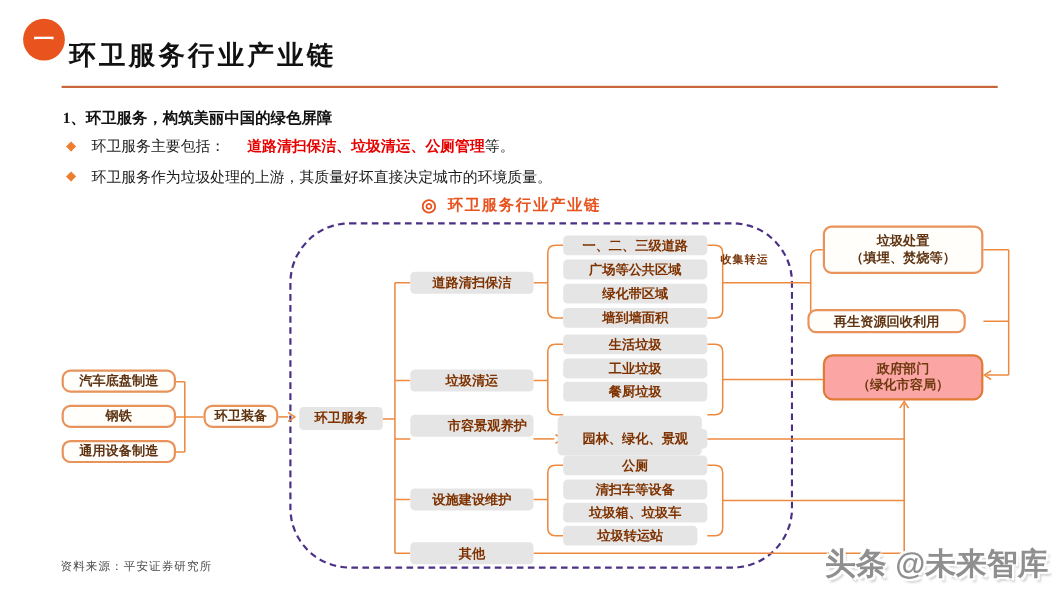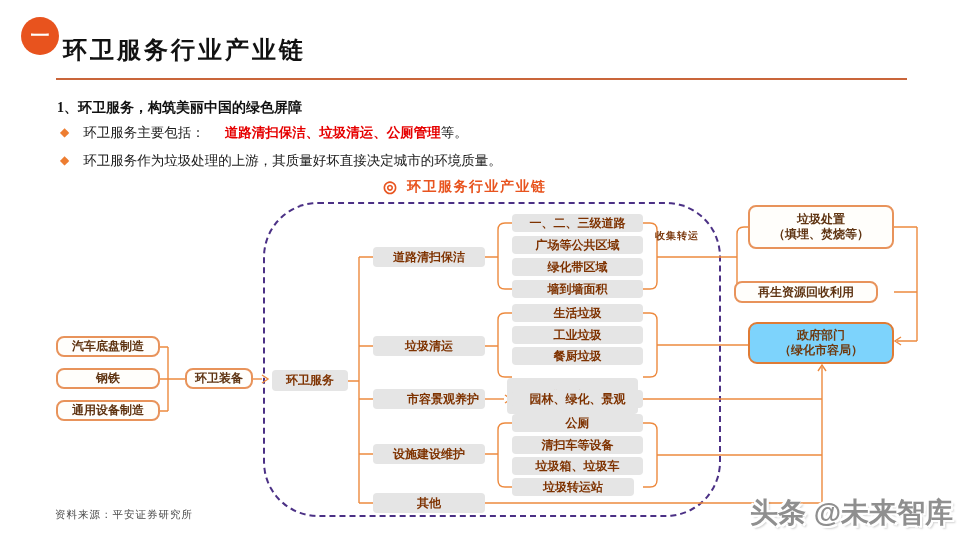--- a/index.html
+++ b/index.html
@@ -26,21 +26,21 @@
   .diag-title .txt{font-size:14px;letter-spacing:1.5px;}
   .dashed-box{left:263px;top:202px;width:458px;height:315px;border:2px dashed #4B3085;
               border-radius:55px;box-sizing:border-box;}
 
   
   .node{position:absolute;display:flex;align-items:center;justify-content:center;
         box-sizing:border-box;text-align:center;line-height:1.25;}
   .obox{background:#e5e5e5;border-radius:4px;color:#7E3200;font-weight:700;font-size:12px;}
   .wbox{background:#fffefb;border:2px solid #E8935B;border-radius:8px;color:#5F3412;
         font-weight:700;font-size:12px;}
-  .gov{background:#7dd3fc;border:2px solid #DF7B35;border-radius:9px;color:#6E3A10;
+  .gov{background:#fca5a5;border:2px solid #DF7B35;border-radius:9px;color:#6E3A10;
        font-weight:700;font-size:12px;flex-direction:column;}
   .col2{flex-direction:column;}
   .collect{left:655px;top:229px;font-size:10px;font-weight:700;color:#7B3A10;letter-spacing:1px;}
 
   
   .source{left:55px;top:508px;font-size:10.5px;color:#4a4a4a;letter-spacing:1px;}
   .watermark{left:750px;top:494px;font-size:28px;font-weight:700;color:#8f8f8f;
              font-family:"Liberation Sans",sans-serif;white-space:nowrap;
              text-shadow:-2px -2px 0 #fff,2px -2px 0 #fff,-2px 2px 0 #fff,2px 2px 0 #fff,
                          3px 3px 2px rgba(0,0,0,.18);}
@@ -95,21 +95,21 @@
 
 <div class="node wbox" style="left:56px;top:336px;width:104px;height:21px;">汽车底盘制造</div>
 <div class="node wbox" style="left:56px;top:368px;width:104px;height:21px;">钢铁</div>
 <div class="node wbox" style="left:56px;top:400px;width:104px;height:21px;">通用设备制造</div>
 <div class="node wbox" style="left:185px;top:368px;width:68px;height:21px;">环卫装备</div>
 
 <div class="node obox" style="left:272px;top:370px;width:76px;height:21px;">环卫服务</div>
 
 <div class="node obox" style="left:373px;top:247px;width:112px;height:20px;">道路清扫保洁</div>
 <div class="node obox" style="left:373px;top:336px;width:112px;height:20px;">垃圾清运</div>
-<div class="node obox" style="left:373px;top:389px;width:112px;height:20px;padding-left:28px;">市容景观养护</div>
+<div class="node obox" style="left:373px;top:377px;width:112px;height:20px;padding-left:28px;">市容景观养护</div>
 <div class="node obox" style="left:373px;top:444px;width:112px;height:20px;">设施建设维护</div>
 <div class="node obox" style="left:373px;top:493px;width:112px;height:20px;">其他</div>
 
 <div class="node obox" style="left:512px;top:214px;width:131px;height:18px;">一、二、三级道路</div>
 <div class="node obox" style="left:512px;top:236px;width:131px;height:18px;">广场等公共区域</div>
 <div class="node obox" style="left:512px;top:258px;width:131px;height:18px;">绿化带区域</div>
 <div class="node obox" style="left:512px;top:280px;width:131px;height:18px;">墙到墙面积</div>
 <div class="node obox" style="left:512px;top:304px;width:131px;height:18px;">生活垃圾</div>
 <div class="node obox" style="left:512px;top:326px;width:131px;height:18px;">工业垃圾</div>
 <div class="node obox" style="left:512px;top:347px;width:131px;height:18px;">餐厨垃圾</div>

